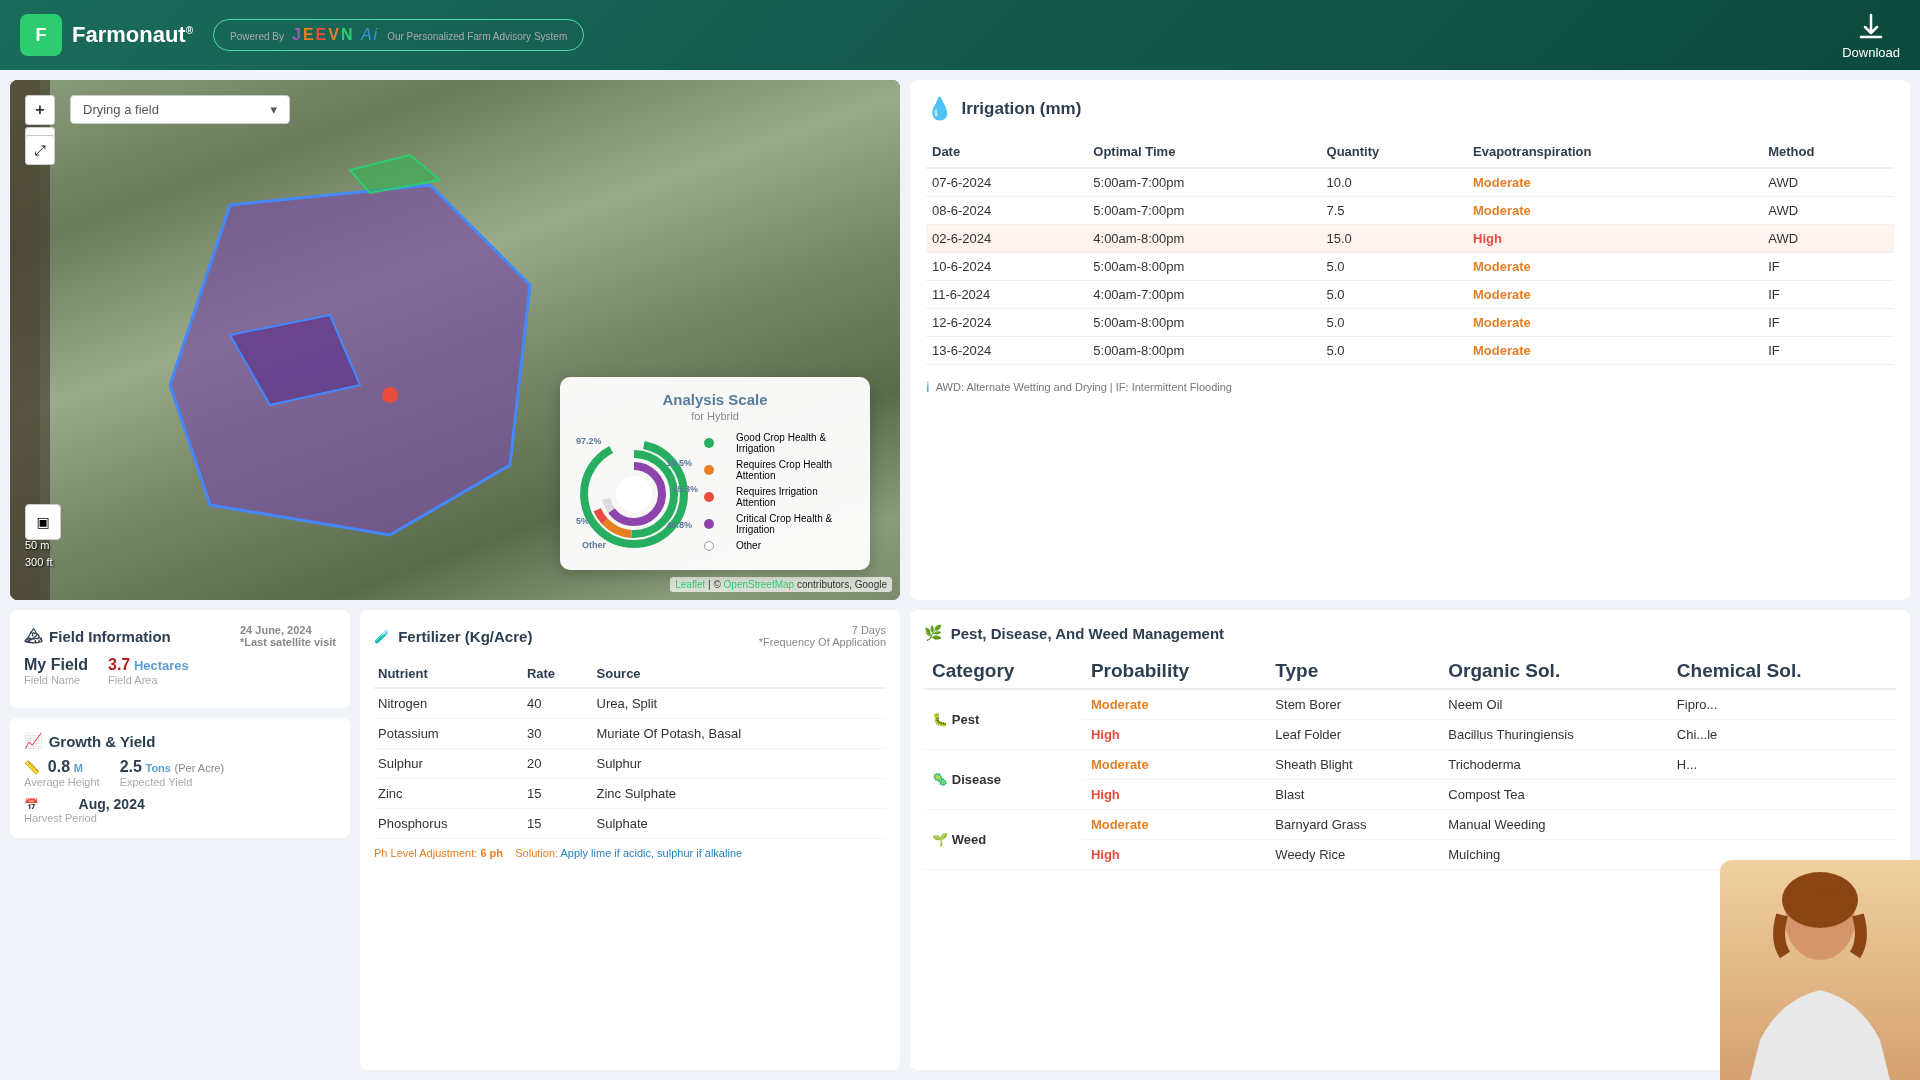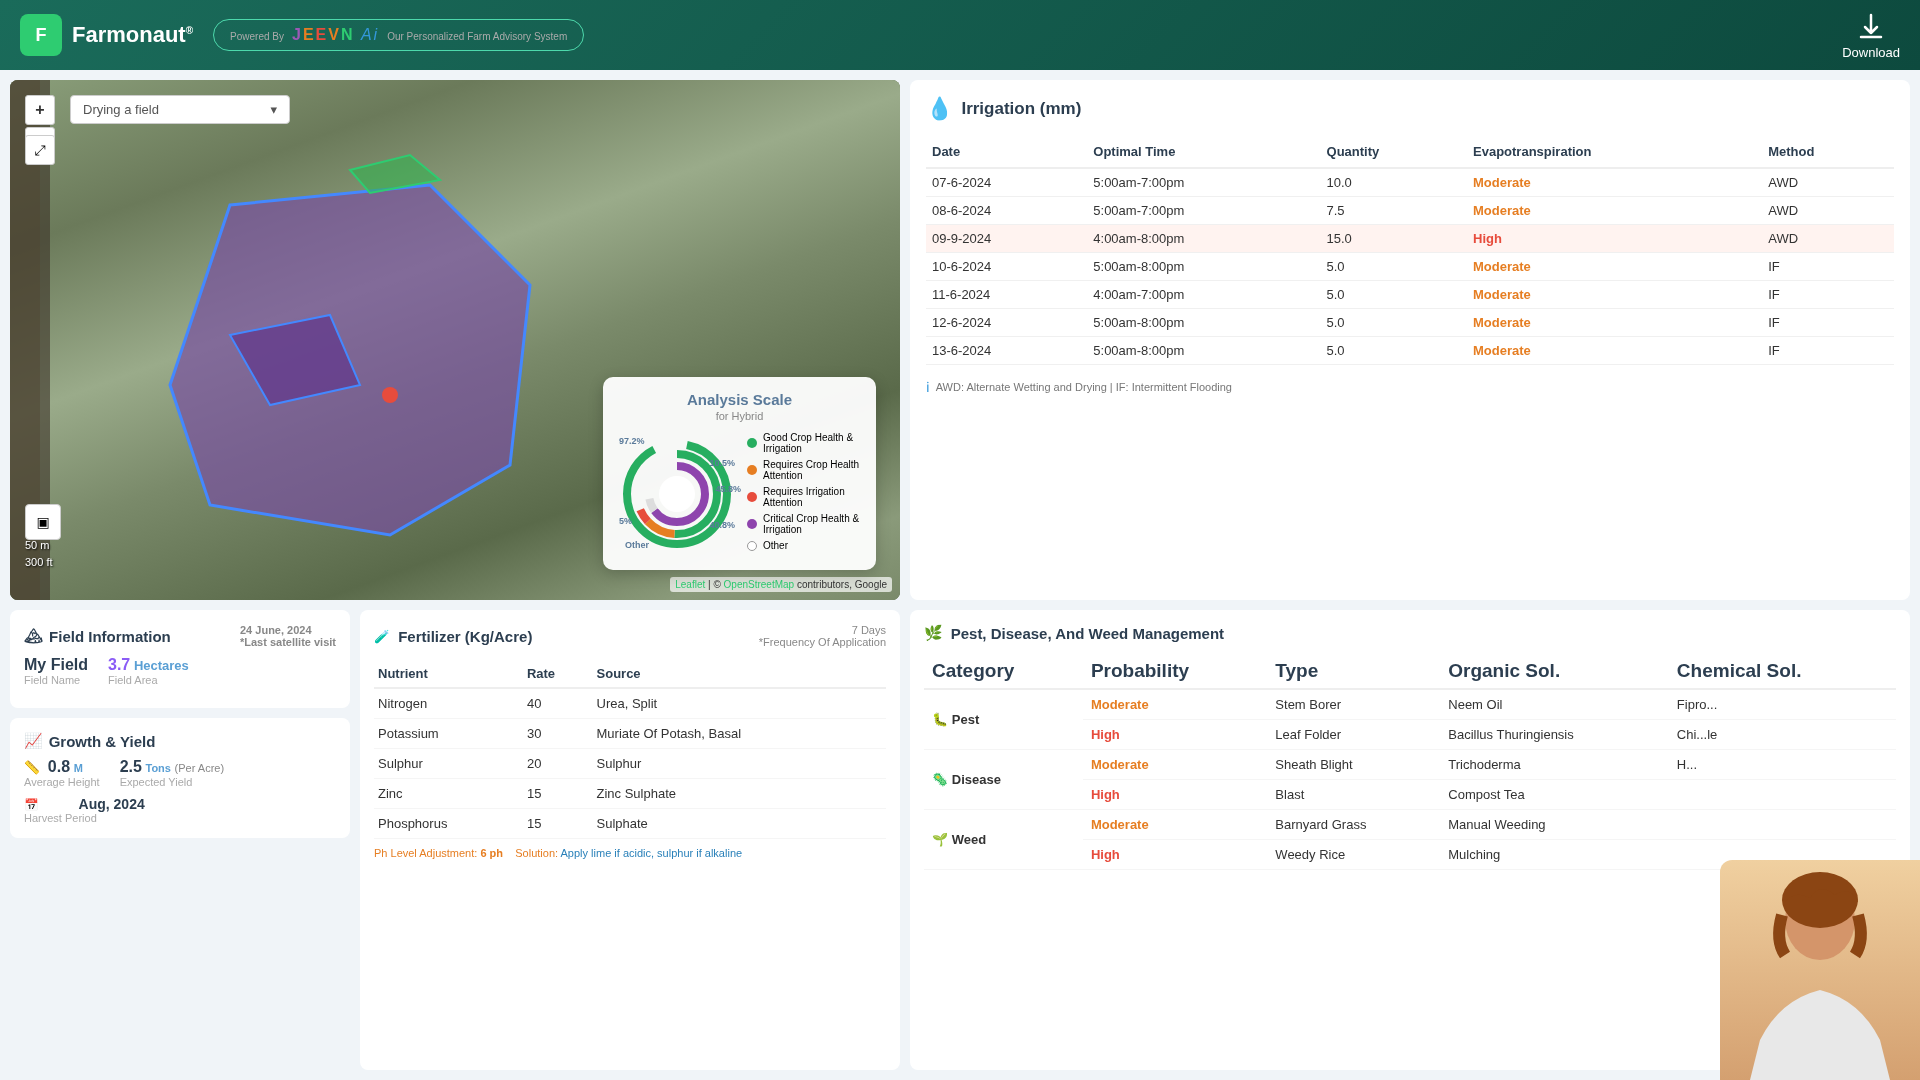--- a/index.html
+++ b/index.html
@@ -127,22 +127,22 @@
       position: absolute; bottom: 8px; right: 8px;
       font-size: 10px; color: #333;
       background: rgba(255,255,255,0.7);
       padding: 2px 5px; border-radius: 3px;
     }
     .map-attribution a { color: #2ecc71; text-decoration: none; }
 
     
     .analysis-popup {
       position: absolute;
-      bottom: 30px; right: 24px;
-      width: 273px;
+      bottom: 30px; right: 30px;
+      width: 310px;
       background: rgba(255,255,255,0.95);
       border-radius: 10px;
       padding: 14px;
       box-shadow: 0 4px 15px rgba(0,0,0,0.2);
     }
     .analysis-title {
       text-align: center;
       font-size: 15px;
       font-weight: 700;
       color: #5a7a9a;
@@ -166,21 +166,21 @@
     }
     .dot {
       width: 10px; height: 10px;
       border-radius: 50%;
       flex-shrink: 0;
     }
     .legend-section {
       font-size: 10px;
     }
     .legend-item {
-      display: flex; align-items: center; gap: 6px;
+      display: flex; align-items: center; gap: 22px;
       margin-bottom: 5px;
     }
 
     
     .irrigation-panel {
       grid-row: 1;
       grid-column: 2;
       background: white;
       border-radius: 8px;
       padding: 16px;
@@ -234,21 +234,21 @@
       font-size: 11px; color: #888; margin-left: auto;
     }
     .field-name-section {
       margin-bottom: 8px;
     }
     .field-name-val {
       font-size: 16px; font-weight: 700; color: #2c3e50;
     }
     .field-name-sub { font-size: 11px; color: #aaa; }
     .field-area-val {
-      font-size: 16px; font-weight: 700; color: #8b5cf6;
+      font-size: 16px; font-weight: 700; color: #b91c1c;
     }
     .field-area-unit {
       font-size: 13px; font-weight: 600; color: #5a9fd4;
     }
     .field-area-sub { font-size: 11px; color: #aaa; }
     .field-row {
       display: flex; gap: 20px; align-items: flex-start;
     }
     .growth-row1 { display: flex; gap: 20px; margin-bottom: 8px; }
     .growth-item { }
@@ -493,21 +493,21 @@
     <td>AWD</td>
   </tr>
           <tr>
     <td>08-6-2024</td>
     <td>5:00am-7:00pm</td>
     <td>7.5</td>
     <td><span class="badge-moderate">Moderate</span></td>
     <td>AWD</td>
   </tr>
           <tr class="highlight">
-    <td>09-9-2024</td>
+    <td>02-6-2024</td>
     <td>4:00am-8:00pm</td>
     <td>15.0</td>
     <td><span class="badge-high">High</span></td>
     <td>AWD</td>
   </tr>
           <tr>
     <td>10-6-2024</td>
     <td>5:00am-8:00pm</td>
     <td>5.0</td>
     <td><span class="badge-moderate">Moderate</span></td>

